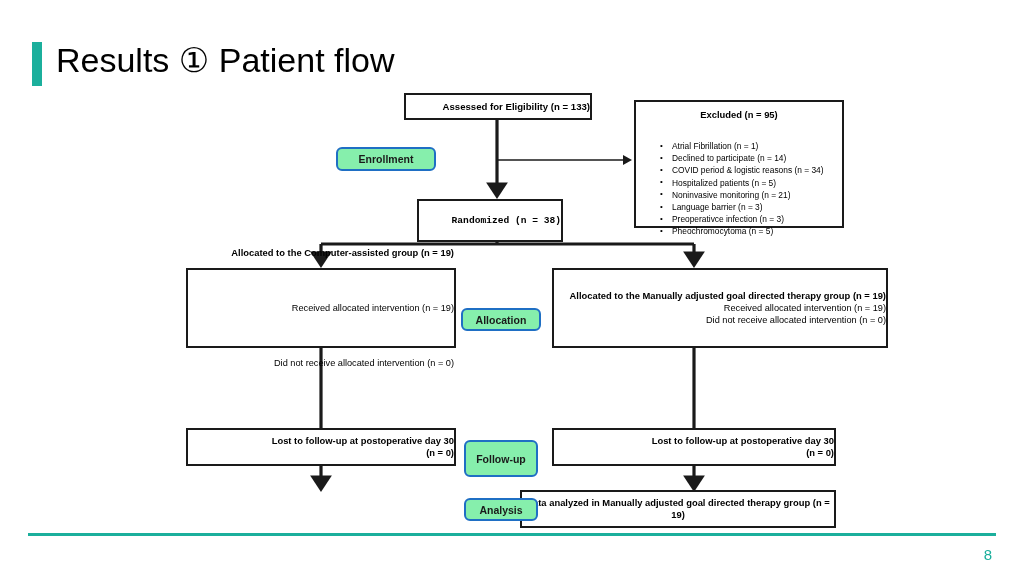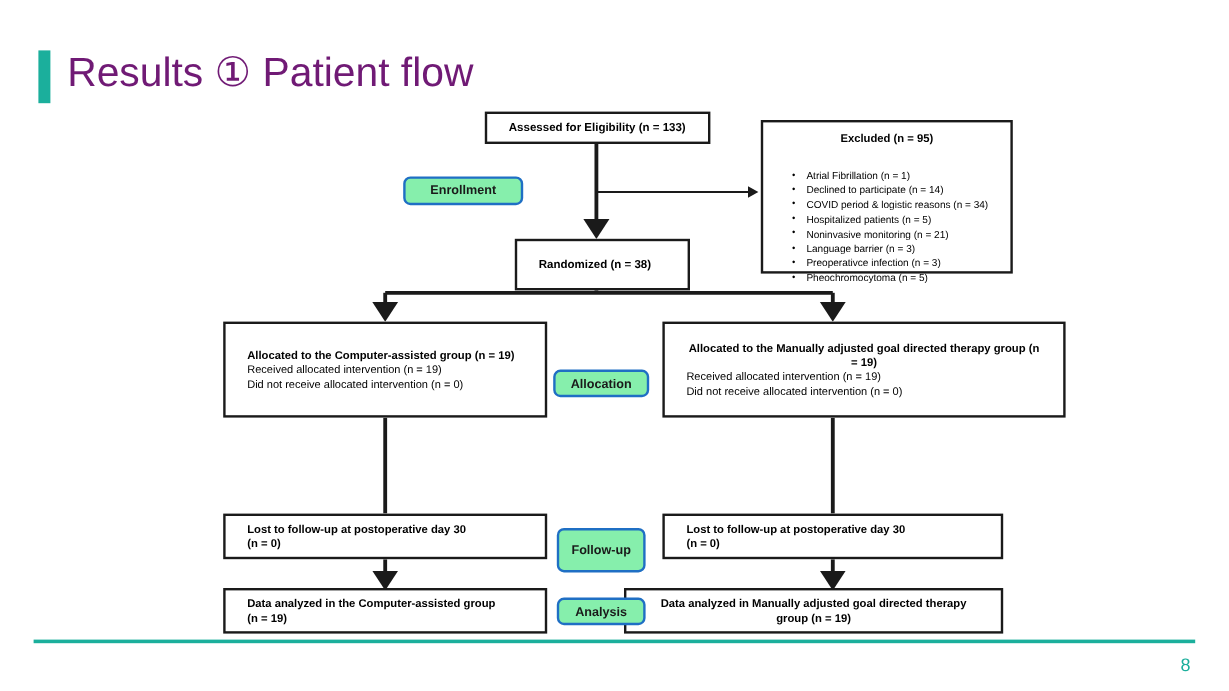--- a/index.html
+++ b/index.html
@@ -24,21 +24,21 @@
     width: 10px;
     height: 44px;
     background: #1BAF9C;
   }
   #slide-title {
     position: absolute;
     left: 56px;
     top: 40px;
     font-size: 34px;
     font-weight: 400;
-    color: #701a75;
+    color: #000000;
     letter-spacing: 0px;
     white-space: nowrap;
   }
 
   
   #footer-rule {
     position: absolute;
     left: 28px;
     top: 533px;
     width: 968px;
@@ -70,24 +70,24 @@
     height: 576px;
   }
 
   .node {
     position: absolute;
     box-sizing: border-box;
     background: #ffffff;
     border: 2.2px solid #1a1a1a;
     display: flex;
     flex-direction: column;
-    align-items: flex-start;
+    align-items: flex-end;
     justify-content: center;
     text-align: center;
-    padding: 4px 18px;
+    padding: 4px 0;
   }
   .node .hdr {
     font-weight: bold;
     font-size: 9.4px;
     line-height: 12px;
   }
   .node .sub {
     font-weight: normal;
     font-size: 9.2px;
     line-height: 12px;
@@ -123,24 +123,24 @@
     white-space: nowrap;
   }
   #node-excluded li::before {
     content: "\2022";
     position: absolute;
     left: 4px;
     top: -0.5px;
     font-size: 8px;
   }
 
-  #node-randomized { left: 429px; top: 199px; width: 146px; height: 43px; }
+  #node-randomized { left: 417px; top: 199px; width: 146px; height: 43px; font-family: Liberation Mono, monospace; }
   #node-randomized .hdr { font-size: 9.6px; }
 
-  #node-alloc-left  { left: 186px; top: 268px; width: 270px; height: 80px; }
+  #node-alloc-left  { left: 186px; top: 268px; width: 270px; height: 80px; gap: 43px; }
   #node-alloc-right { left: 552px; top: 268px; width: 336px; height: 80px; }
 
   #node-followup-left  { left: 186px; top: 428px; width: 270px; height: 38px; }
   #node-followup-right { left: 552px; top: 428px; width: 284px; height: 38px; }
 
   #node-analysis-left  { left: 186px; top: 490px; width: 270px; height: 38px; }
   #node-analysis-right { left: 520px; top: 490px; width: 316px; height: 38px; }
 
   
   .badge {
@@ -233,24 +233,20 @@
   <div class="node" id="node-followup-left">
     <div class="hdr">Lost to follow-up at postoperative day 30</div>
     <div class="hdr">(n = 0)</div>
   </div>
 
   <div class="node" id="node-followup-right">
     <div class="hdr">Lost to follow-up at postoperative day 30</div>
     <div class="hdr">(n = 0)</div>
   </div>
 
-  <div class="node" id="node-analysis-left">
-    <div class="hdr">Data analyzed in the Computer-assisted group</div>
-    <div class="hdr">(n = 19)</div>
-  </div>
 
   <div class="node" id="node-analysis-right">
     <div class="hdr">Data analyzed in Manually adjusted goal directed therapy group (n = 19)</div>
   </div>
 
   <div class="badge" id="badge-enrollment">Enrollment</div>
   <div class="badge" id="badge-allocation">Allocation</div>
   <div class="badge" id="badge-followup">Follow-up</div>
   <div class="badge" id="badge-analysis">Analysis</div>
 

